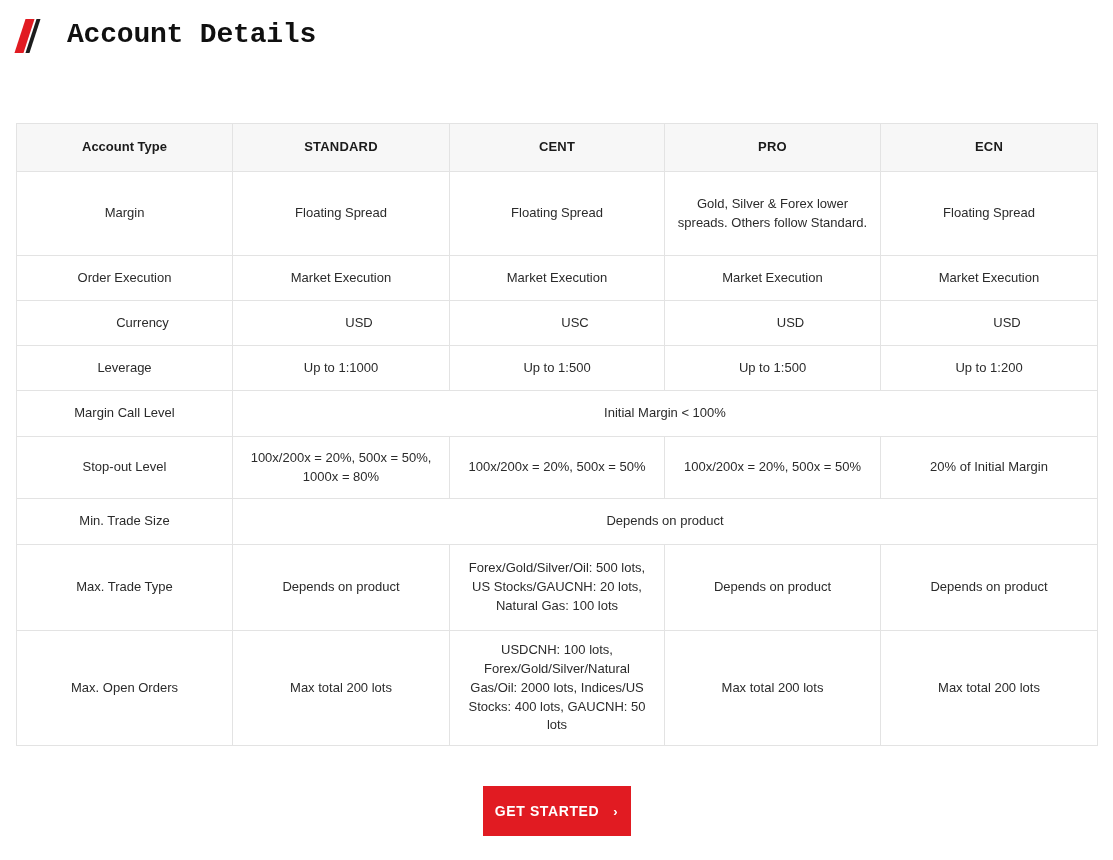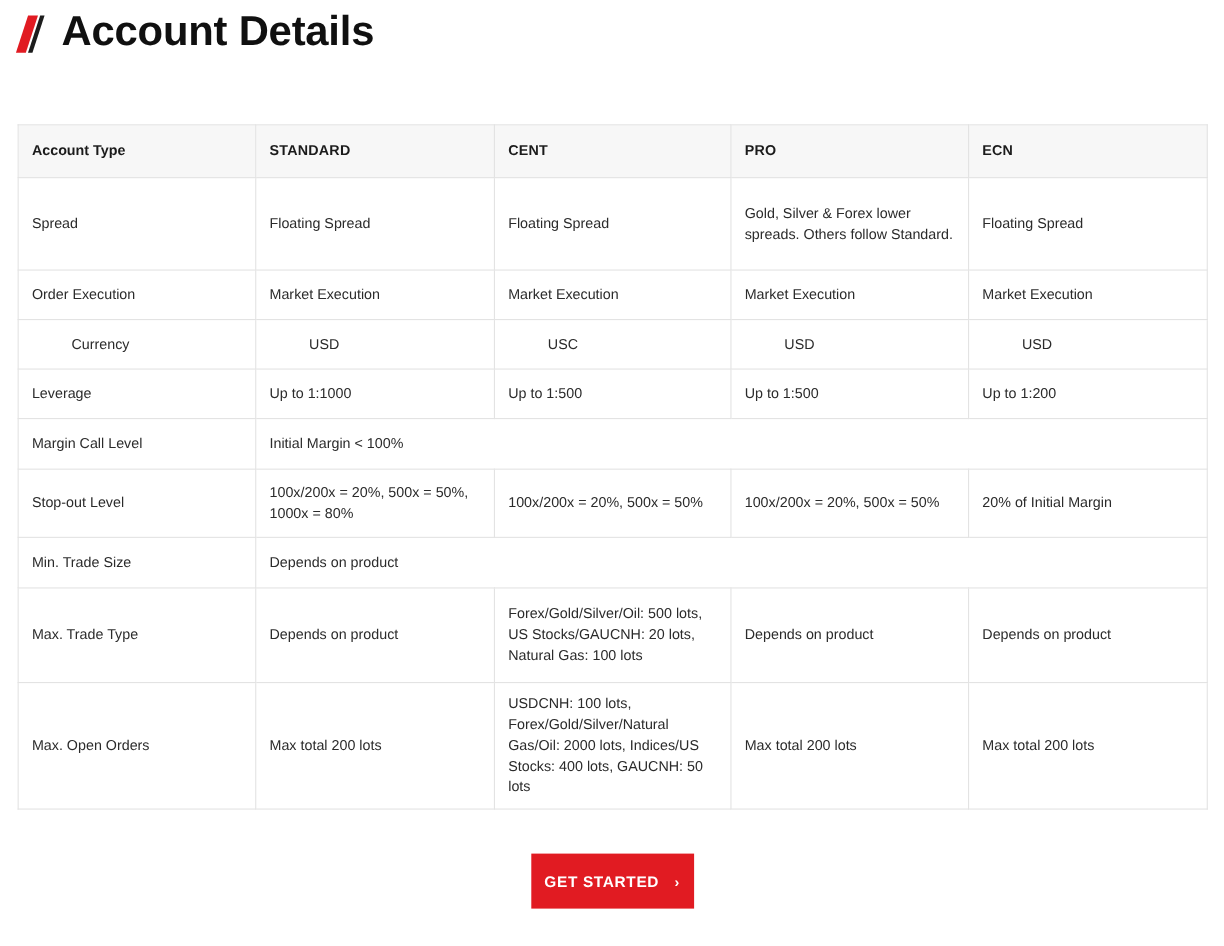--- a/index.html
+++ b/index.html
@@ -43,37 +43,38 @@
     content: "";
     position: absolute;
     left: 15px;
     top: 2px;
     width: 4px;
     height: 34px;
     background: #1d1d1d;
     transform: skewX(-18deg);
   }
   h1.page-title {
-    font-size: 38px;
+    font-size: 28px;
     font-weight: bold;
     letter-spacing: -0.2px;
-    margin: 0;
+    margin: 11px;
     color: #101010;
+    font-family: Liberation Mono, monospace;
   }
   .table-wrap {
     margin: 62px 16px 0 16px;
   }
   table.acct {
     width: 1081px;
     border-collapse: collapse;
     table-layout: fixed;
   }
   table.acct th, table.acct td {
     border: 1px solid #e3e3e3;
-    text-align: left;
+    text-align: center;
     vertical-align: middle;
     font-size: 13px;
     color: #2b2b2b;
     padding: 10px 12px;
     line-height: 1.45;
   }
   table.acct thead th {
     background: #f7f7f7;
     font-weight: bold;
     font-size: 13px;
@@ -152,21 +153,21 @@
           <th class="rowlabel-head">Account Type</th>
           <th>STANDARD</th>
           <th>CENT</th>
           <th>PRO</th>
           <th>ECN</th>
         </tr>
       </thead>
       <tbody>
 
         <tr class="h-spread">
-          <td class="rowlabel">Spread</td>
+          <td class="rowlabel">Margin</td>
           <td>Floating Spread</td>
           <td>Floating Spread</td>
           <td>Gold, Silver &amp; Forex lower spreads. Others follow Standard.</td>
           <td>Floating Spread</td>
         </tr>
 
 
         <tr class="h-exec">
           <td class="rowlabel">Order Execution</td>
           <td>Market Execution</td>

